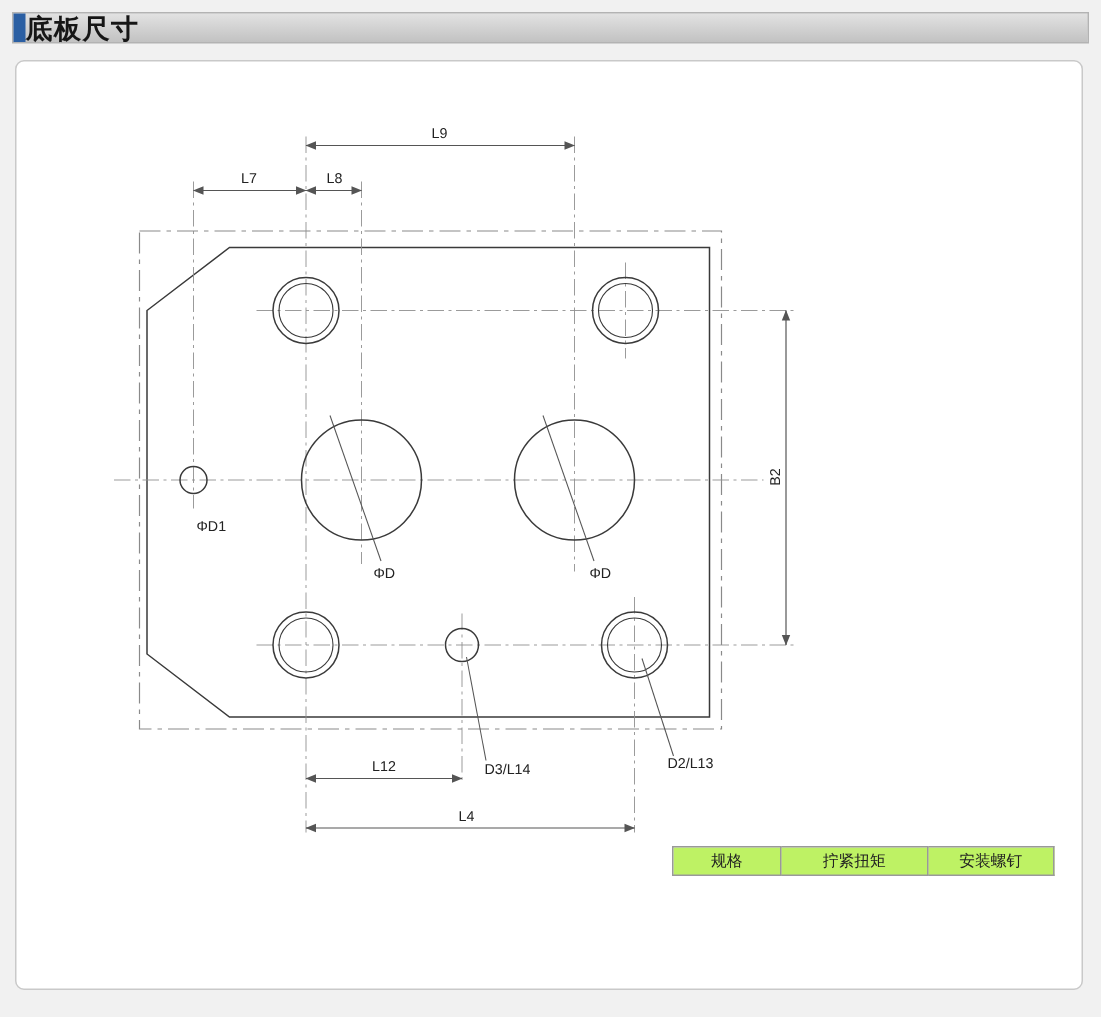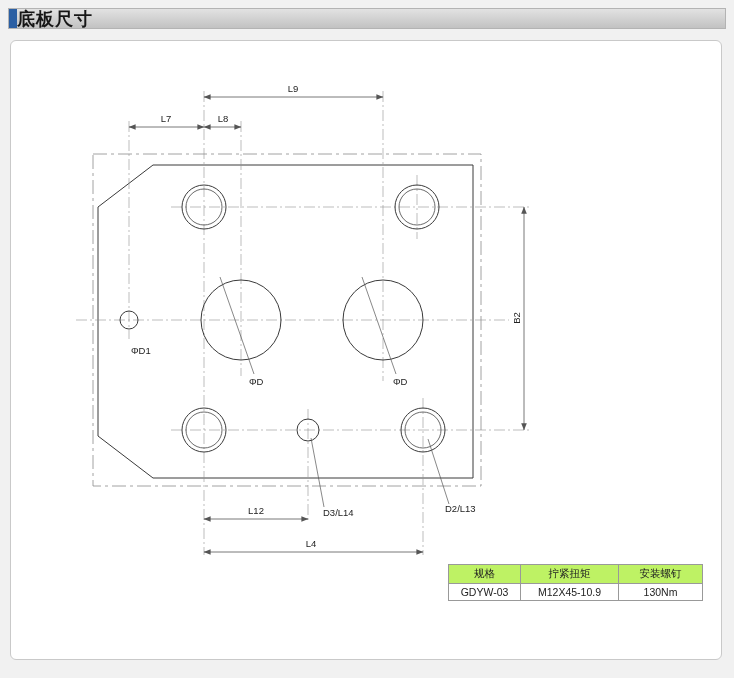--- a/index.html
+++ b/index.html
@@ -152,21 +152,16 @@
         <col class="col-torque">
     </colgroup>
     <thead>
       <tr>
         <th>规格</th>
         <th>拧紧扭矩</th>
         <th>安装螺钉</th>
       </tr>
     </thead>
     <tbody>
-      <tr>
-        <td>GDYW-03</td>
-        <td>M12X45-10.9</td>
-        <td>130Nm</td>
-      </tr>
     </tbody>
   </table>
 
 </div>
 
 </body></html>

